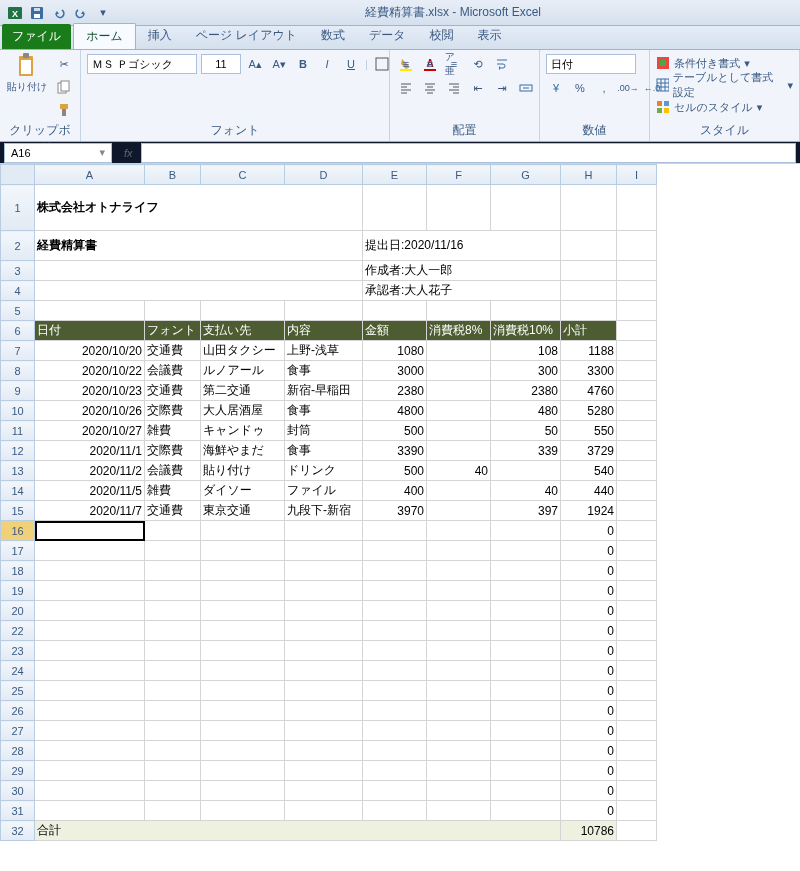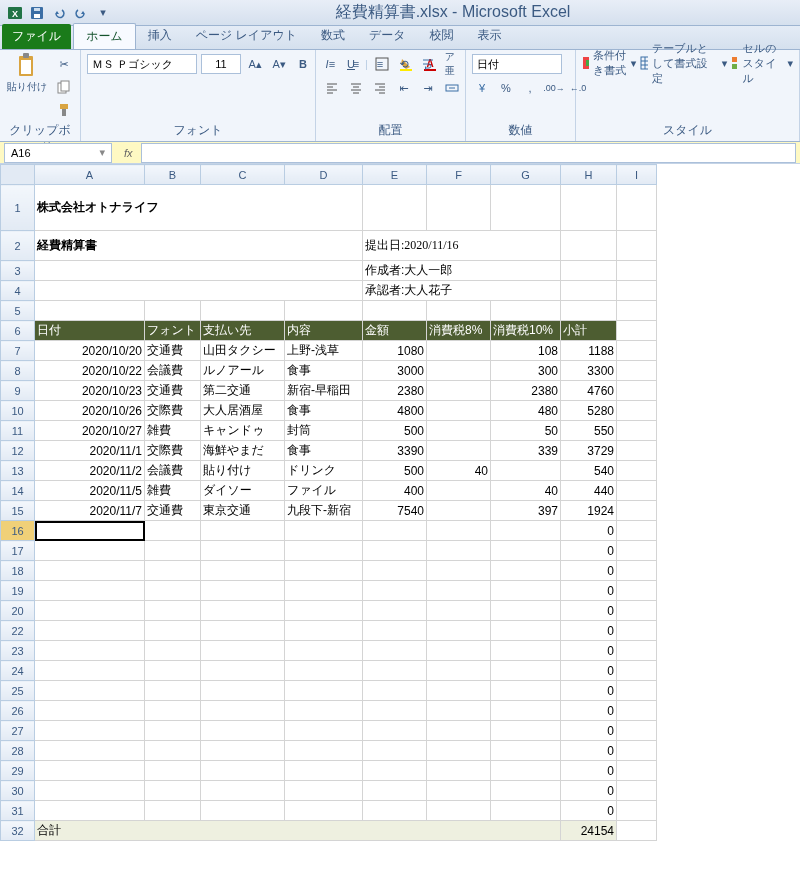--- a/index.html
+++ b/index.html
@@ -2,21 +2,21 @@
 <html><head>
 <meta charset="utf-8">
 <style>
 * { margin: 0; padding: 0; box-sizing: border-box; font-family: "MS PGothic", "Meiryo", sans-serif; }
 body { background: #fff; width: 800px; font-size: 11px; }
 
 
 .titlebar { height: 26px; background: linear-gradient(#e8eef7,#d5e0ee); display: flex; align-items: center; padding: 0 6px; border-bottom: 1px solid #9db4d1; }
 .qat { display: flex; gap: 4px; align-items: center; }
 .qat-btn { width: 18px; height: 18px; display: flex; align-items: center; justify-content: center; color: #3b5a82; }
-.title-text { flex: 1; text-align: center; color: #3b5a82; font-size: 16px; }
+.title-text { flex: 1; text-align: center; color: #3b5a82; font-size: 12px; }
 
 
 .ribbon-tabs { height: 24px; background: linear-gradient(#e4ecf6,#d5e0ee); display: flex; align-items: flex-end; padding-left: 2px; border-bottom: 1px solid #9db4d1; }
 .file-tab { background: #1a7b1a; color: #fff; padding: 4px 10px; font-size: 12px; border-radius: 2px 2px 0 0; margin-right: 2px; }
 .tab { padding: 4px 12px; font-size: 12px; color: #3b5a82; cursor: pointer; }
 .tab.active { background: #f7faff; border: 1px solid #9db4d1; border-bottom: none; border-radius: 2px 2px 0 0; color: #14532d; }
 
 
 .ribbon { height: 92px; background: #f1f5fb; border-bottom: 1px solid #9db4d1; display: flex; }
 .group { border-right: 1px solid #c4d3e6; padding: 4px 6px 2px; display: flex; flex-direction: column; justify-content: space-between; }
@@ -26,35 +26,35 @@
 .icon-box { width: 24px; height: 24px; display: flex; align-items: center; justify-content: center; }
 .stack { display: flex; flex-direction: column; gap: 3px; }
 .stack-row { display: flex; gap: 4px; align-items: center; }
 .font-select { width: 110px; height: 20px; border: 1px solid #abc0da; background: #fff; font-size: 11px; padding: 0 4px; }
 .size-select { width: 40px; height: 20px; border: 1px solid #abc0da; background: #fff; font-size: 11px; padding: 0 4px; text-align: center; }
 .mini-btn { width: 20px; height: 20px; display: flex; align-items: center; justify-content: center; color: #3b5a82; border: 1px solid transparent; }
 .fmt-select { height: 20px; border: 1px solid #abc0da; background: #fff; font-size: 11px; padding: 0 4px; width: 90px; }
 .style-item { display: flex; align-items: center; gap: 4px; font-size: 11px; color: #3b5a82; height: 18px; }
 
 
-.formula-row { height: 22px; display: flex; border-bottom: 1px solid #c4d3e6; background: #fef9c3; align-items: center; }
+.formula-row { height: 22px; display: flex; border-bottom: 1px solid #c4d3e6; background: #0f172a; align-items: center; }
 .name-box { width: 108px; border: 1px solid #abc0da; background: #fff; height: 20px; display: flex; align-items: center; padding: 0 6px; margin: 0 4px; font-size: 11px; }
 .fx-label { font-style: italic; color: #666; padding: 0 8px; }
 .formula-input { flex: 1; height: 20px; border: 1px solid #abc0da; background: #fff; margin-right: 4px; }
 
 
 .grid-wrap { overflow: auto; }
 table.sheet { border-collapse: collapse; table-layout: fixed; }
 .colhdr, .rowhdr { background: linear-gradient(#f3f7fc,#e2eaf4); border: 1px solid #b9cde2; text-align: center; font-size: 11px; color: #3b5a82; font-weight: normal; }
 .colhdr { height: 20px; }
 .rowhdr { width: 34px; }
 .corner { width: 34px; height: 20px; background: #e2eaf4; border: 1px solid #b9cde2; }
 td.cell { border: 1px solid #d4d4d4; height: 20px; padding: 0 2px; font-size: 12px; white-space: nowrap; overflow: hidden; background: #fff; }
 tr.r1 td.cell { height: 46px; }
-tr.r2 td.cell { height: 30px; font-family: Liberation Serif, serif; }
+tr.r2 td.cell { height: 30px; }
 .big-heading { font-size: 22px; font-weight: bold; }
 .sub-heading { font-size: 20px; font-weight: bold; }
 .hdr-cell { background: #4d5d31 !important; color: #fff; font-size: 12px; }
 .total-cell { background: #eef0e0 !important; }
 .num { text-align: right; }
 .sel-row .rowhdr { background: #f0d078; }
 td.selected { outline: 2px solid #000; outline-offset: -2px; }
 
 svg { display: block; }
 </style>
@@ -229,21 +229,21 @@
         <span class="mini-btn">%</span>
         <span class="mini-btn">,</span>
         <span class="mini-btn" style="font-size:9px">.00→</span>
         <span class="mini-btn" style="font-size:9px">←.0</span>
       </div>
     </div>
     <div class="group-label">数値</div>
   </div>
 
   <div class="group" style="min-width:150px">
-    <div class="group-body" style="gap:4px">
+    <div class="group-body" style="flex-direction:column;gap:4px">
       <div class="style-item"><svg width="14" height="14">
             <rect x="1" y="1" width="12" height="12" fill="#e44"></rect>
             <rect x="4" y="4" width="6" height="6" fill="#4a4"></rect>
           </svg><span>条件付き書式</span> ▾</div>
       <div class="style-item"><svg width="14" height="14">
             <rect x="1" y="1" width="12" height="12" fill="none" stroke="#3b6ea5"></rect>
             <path d="M1 5h12M1 9h12M5 1v12M9 1v12" stroke="#3b6ea5"></path>
           </svg><span>テーブルとして書式設定</span> ▾</div>
       <div class="style-item"><svg width="14" height="14">
             <rect x="1" y="1" width="5" height="5" fill="#ed7d31"></rect>
@@ -429,21 +429,21 @@
           <td class="cell num">40</td>
           <td class="cell num">440</td>
           <td class="cell"></td>
         </tr>
         <tr>
           <th class="rowhdr">15</th>
           <td class="cell num">2020/11/7</td>
           <td class="cell">交通費</td>
           <td class="cell">東京交通</td>
           <td class="cell">九段下-新宿</td>
-          <td class="cell num">7540</td>
+          <td class="cell num">3970</td>
           <td class="cell num"></td>
           <td class="cell num">397</td>
           <td class="cell num">1924</td>
           <td class="cell"></td>
         </tr>
         <tr class="sel-row">
           <th class="rowhdr" style="background:#f0d078">16</th>
           <td class="cell selected"></td>
           <td class="cell "></td>
           <td class="cell "></td>
@@ -618,18 +618,18 @@
           <td class="cell "></td>
           <td class="cell "></td>
           <td class="cell "></td>
           <td class="cell "></td>
           <td class="cell num">0</td>
           <td class="cell"></td>
         </tr>
         <tr>
           <th class="rowhdr">32</th>
           <td class="cell total-cell" colspan="7">合計</td>
-          <td class="cell num total-cell">24154</td>
+          <td class="cell num total-cell">10786</td>
           <td class="cell"></td>
         </tr>
       </tbody>
     </table>
 </div>
 
 </body></html>

